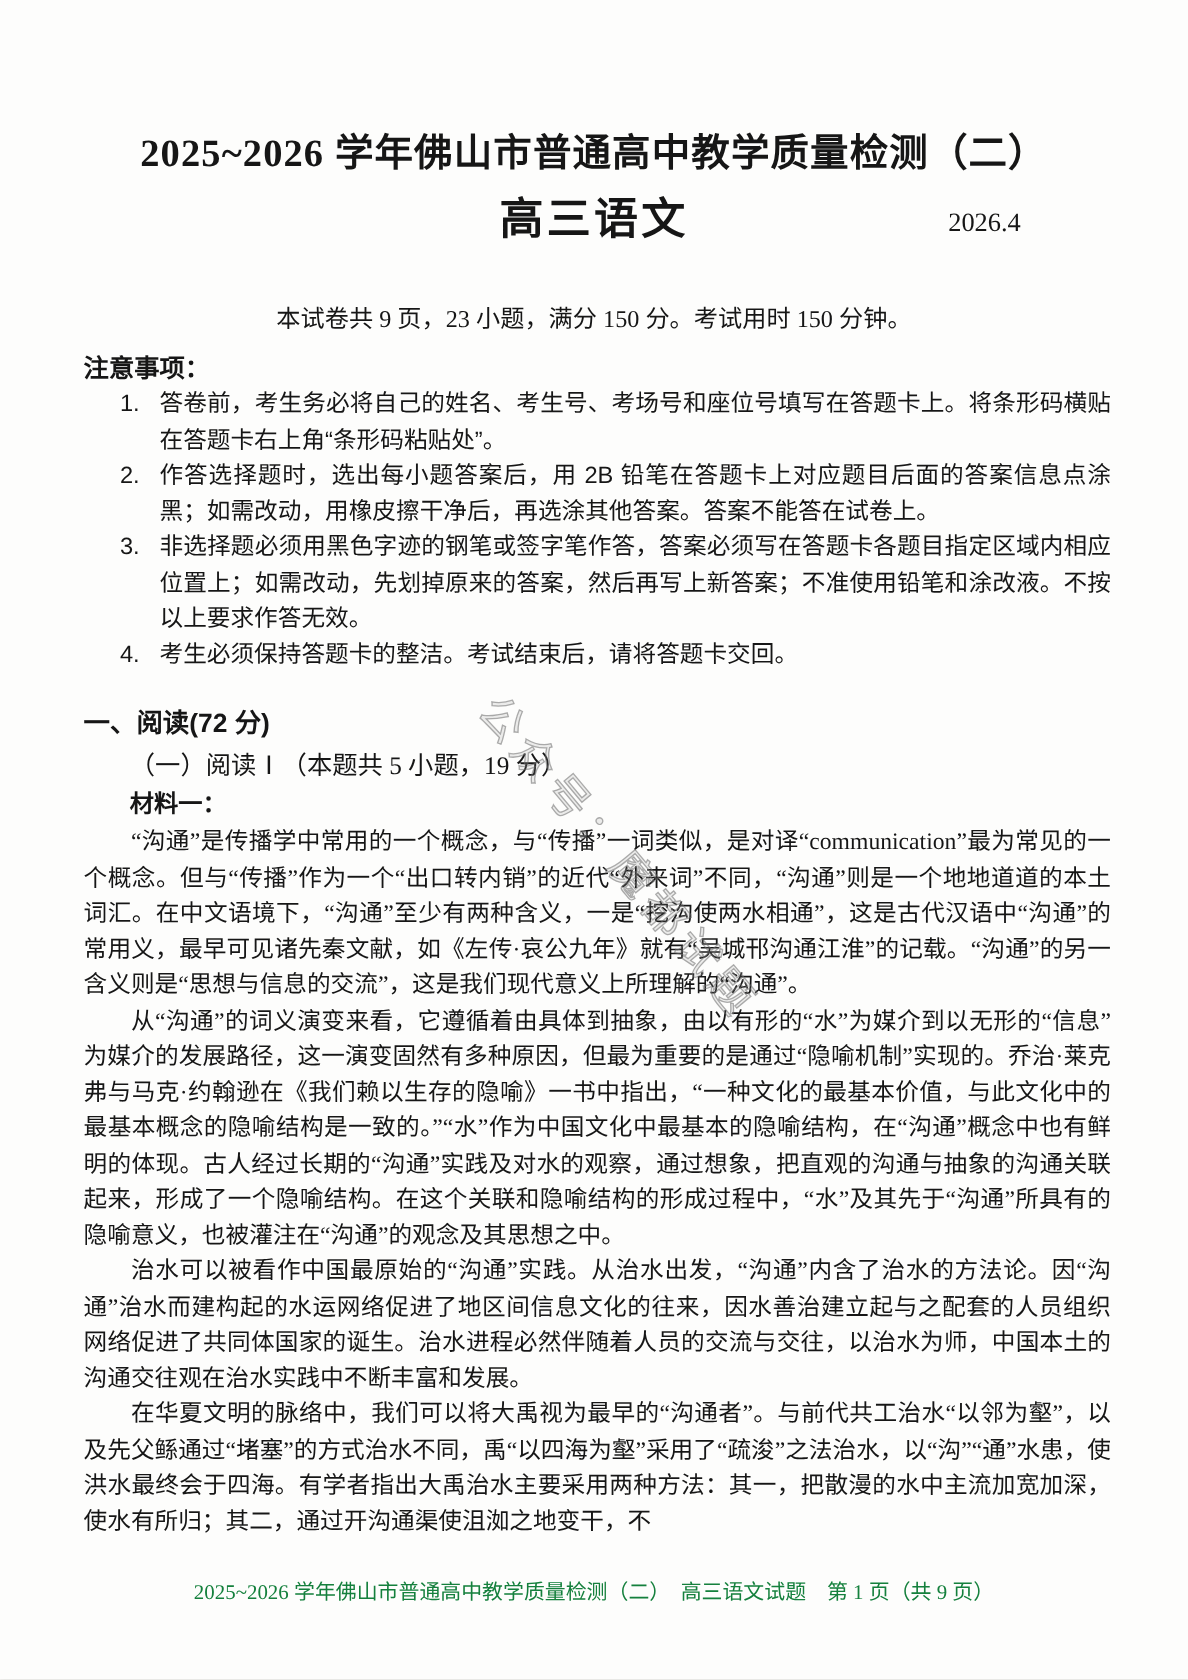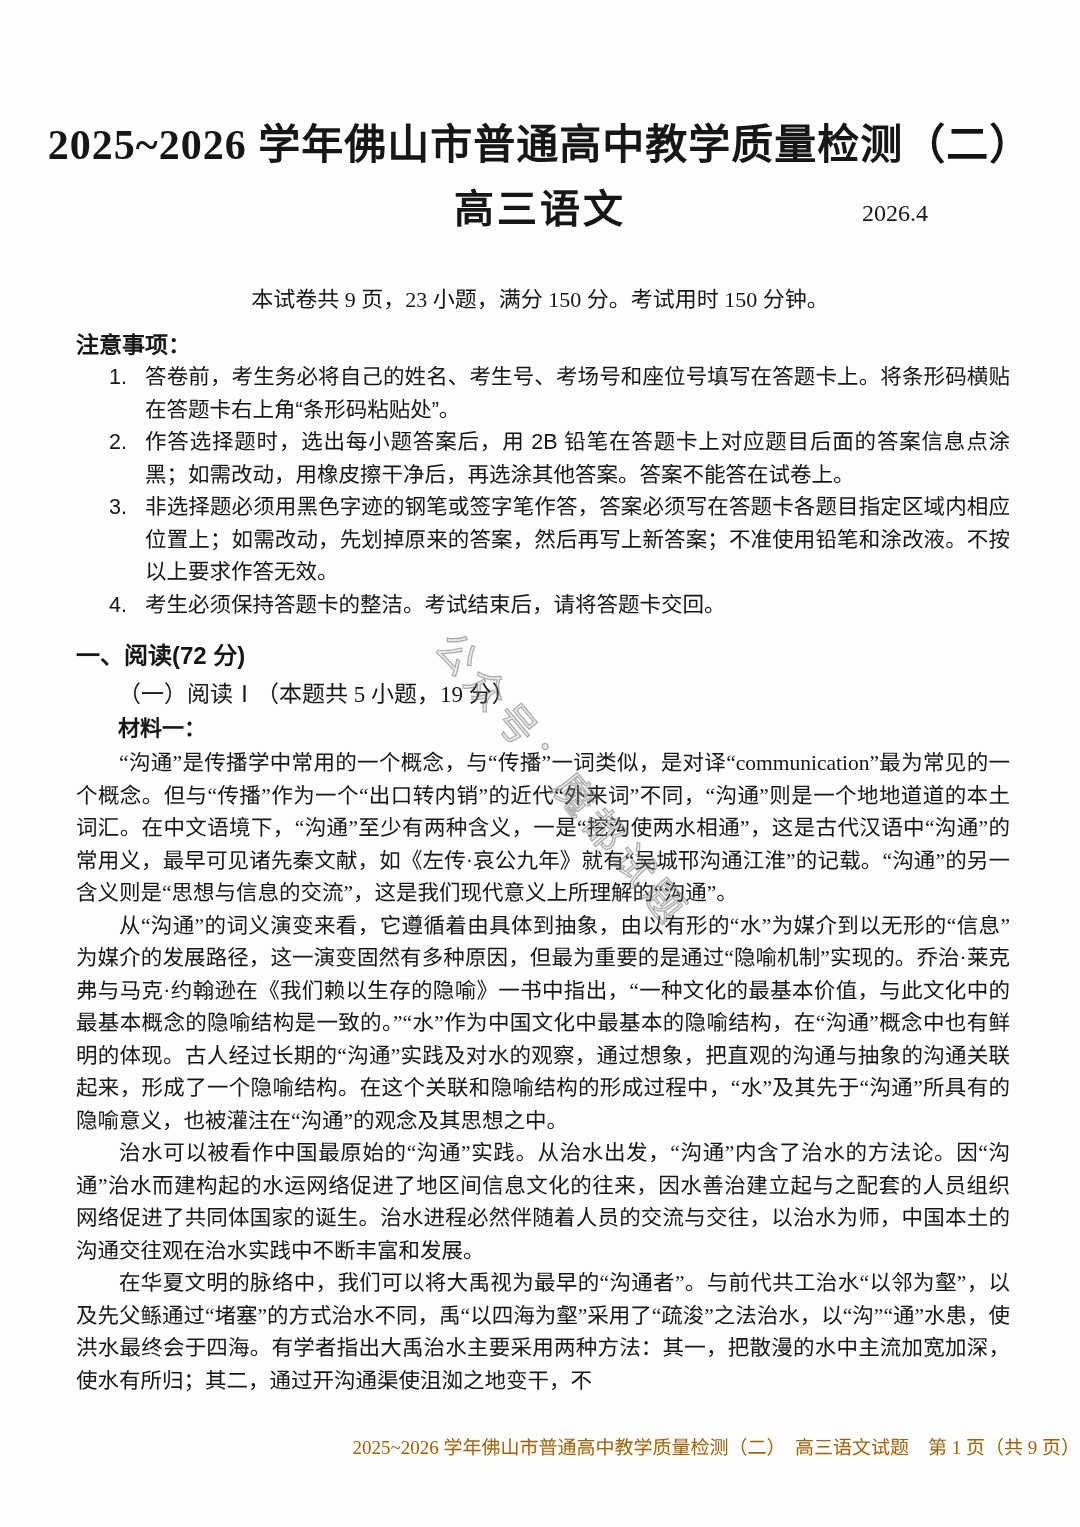--- a/index.html
+++ b/index.html
@@ -13,21 +13,21 @@
     overflow: hidden;
     box-shadow: 0 0 4px rgba(0,0,0,0.25);
   }
 
   
   .header-title {
     padding-top: 110px;
     text-align: center;
     font-family: "Liberation Serif", serif;
     font-weight: 700;
-    font-size: 42px;
+    font-size: 35px;
     letter-spacing: 1px;
   }
   .subject-row {
     position: relative;
     margin-top: 6px;
     text-align: center;
     height: 54px;
   }
   .subject {
     font-family: "Liberation Serif", serif;
@@ -64,21 +64,21 @@
   .notice-item {
     display: flex;
     padding-left: 33px;
     font-size: 21.5px;
     line-height: 32.5px;
   }
   .notice-num { flex: none; width: 36px; }
   .notice-text { flex: 1; text-align: justify; }
 
   
-  .section { margin: 18px 70px 0 76px; }
+  .section { margin: 30px 70px 0 76px; }
   .section-heading {
     font-family: "Liberation Sans", sans-serif;
     font-weight: 700;
     font-size: 24px;
     line-height: 34px;
   }
   .subsection-heading {
     margin-top: 5px;
     padding-left: 42px;
     font-family: "Liberation Serif", serif;
@@ -125,24 +125,24 @@
     -webkit-text-stroke: 1.2px rgba(110,110,110,0.55);
     pointer-events: none;
   }
 
   
   .footer {
     position: absolute;
     left: 0;
     right: 0;
     top: 1432px;
-    text-align: right;
+    text-align: center;
     font-family: "Liberation Serif", serif;
     font-size: 19px;
-    color: #a16207;
+    color: #15803d;
   }
 </style>
 </head>
 <body>
 
 <div class="page">
 
   <div class="header-title">2025~2026 学年佛山市普通高中教学质量检测（二）</div>
 
   <div class="subject-row">

